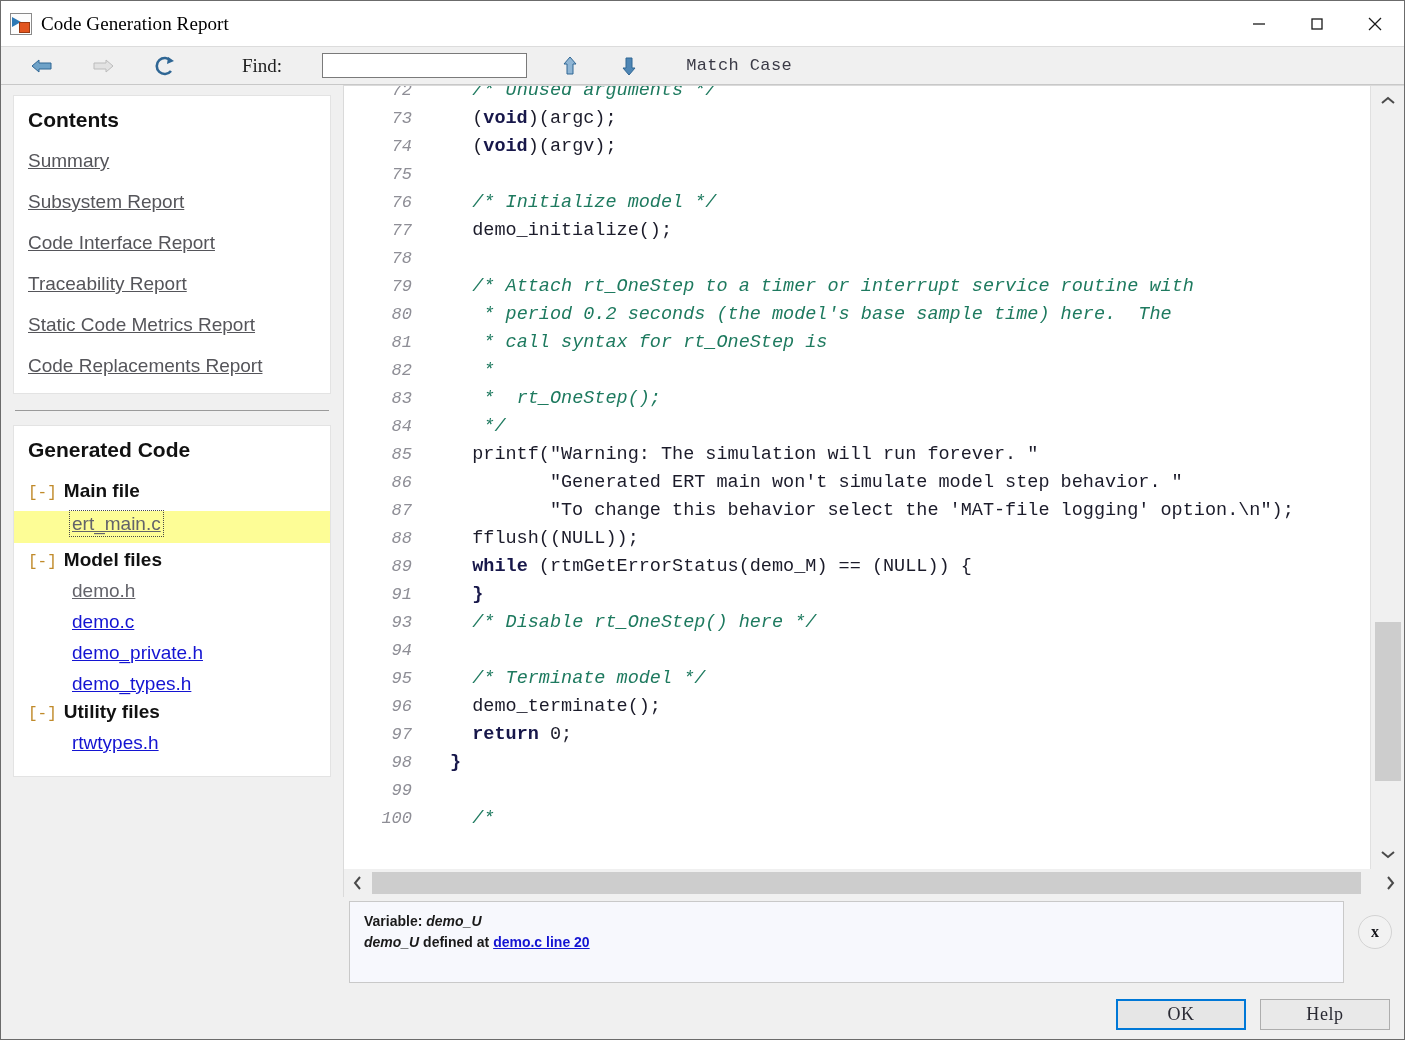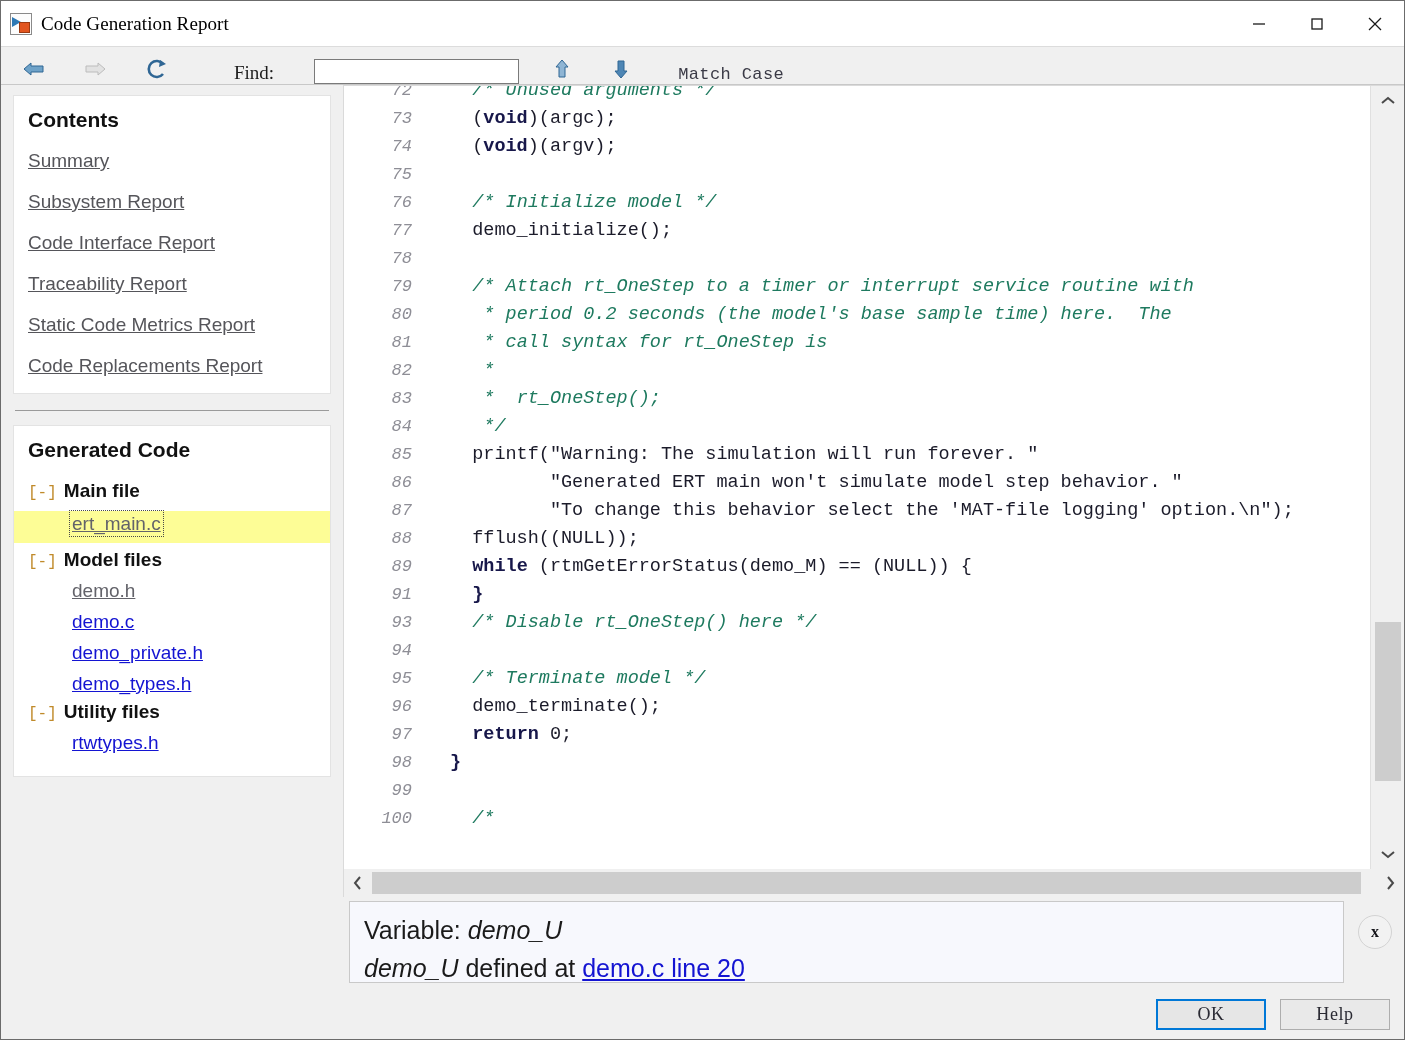--- a/index.html
+++ b/index.html
@@ -56,22 +56,22 @@
     background: transparent;
   }
   .win-btn svg { display: block; }
 
   
   #toolbar {
     height: 39px; min-height: 39px;
     background: #f0f0f0;
     border-top: 1px solid #dcdcdc;
     border-bottom: 1px solid #c8c8c8;
-    display: flex; align-items: flex-end;
-    padding-left: 16px;
+    display: flex; align-items: center;
+    padding-left: 24px;
     gap: 27px;
   }
   .nav-ico { width: 34px; height: 30px; display: flex; align-items: center; justify-content: center; }
   #find-label {
     font-family: "Liberation Serif", serif;
     font-size: 19px; color: #1d1d1d;
     margin-left: 34px; margin-right: 13px;
   }
   #find-input {
     width: 205px; height: 25px;
@@ -230,21 +230,21 @@
     padding: 4px 6px 6px 6px;
     display: flex; align-items: stretch;
     position: relative;
   }
   #varpanel {
     flex: 1;
     background: #f7f8fd;
     border: 1px solid #c9c9c9;
     padding: 9px 14px;
   }
-  .var-line { font-size: 25px; color: #1a1a1a; line-height: 1.52; white-space: pre; }
+  .var-line { font-size: 14px; color: #1a1a1a; line-height: 1.52; white-space: pre; font-weight: bold; }
   .var-line .it { font-style: italic; }
   .var-link { color: #1414d2; text-decoration: underline; cursor: pointer; }
   #close-btn {
     width: 34px; height: 34px; border-radius: 50%;
     background: #f2f2f2; border: 1px solid #d3d3d3;
     display: flex; align-items: center; justify-content: center;
     font-weight: bold; font-size: 16px; color: #16161b;
     margin-left: 14px; margin-top: 14px;
     margin-right: 6px;
     cursor: pointer;
@@ -253,21 +253,21 @@
   }
 
   
   #footer {
     height: 50px; min-height: 50px;
     background: #f0f0f0;
     display: flex; align-items: center; justify-content: flex-end;
     padding-right: 14px;
   }
   .dlg-btn {
-    width: 110px; height: 31px;
+    width: 130px; height: 31px;
     font-family: "Liberation Serif", serif;
     font-size: 18px; color: #2a2a33;
     background: #e9e9e9;
     border: 1px solid #adadad;
     display: flex; align-items: center; justify-content: center;
     cursor: pointer;
     margin-left: 14px;
     letter-spacing: 0.6px;
   }
   .dlg-btn.focus {

